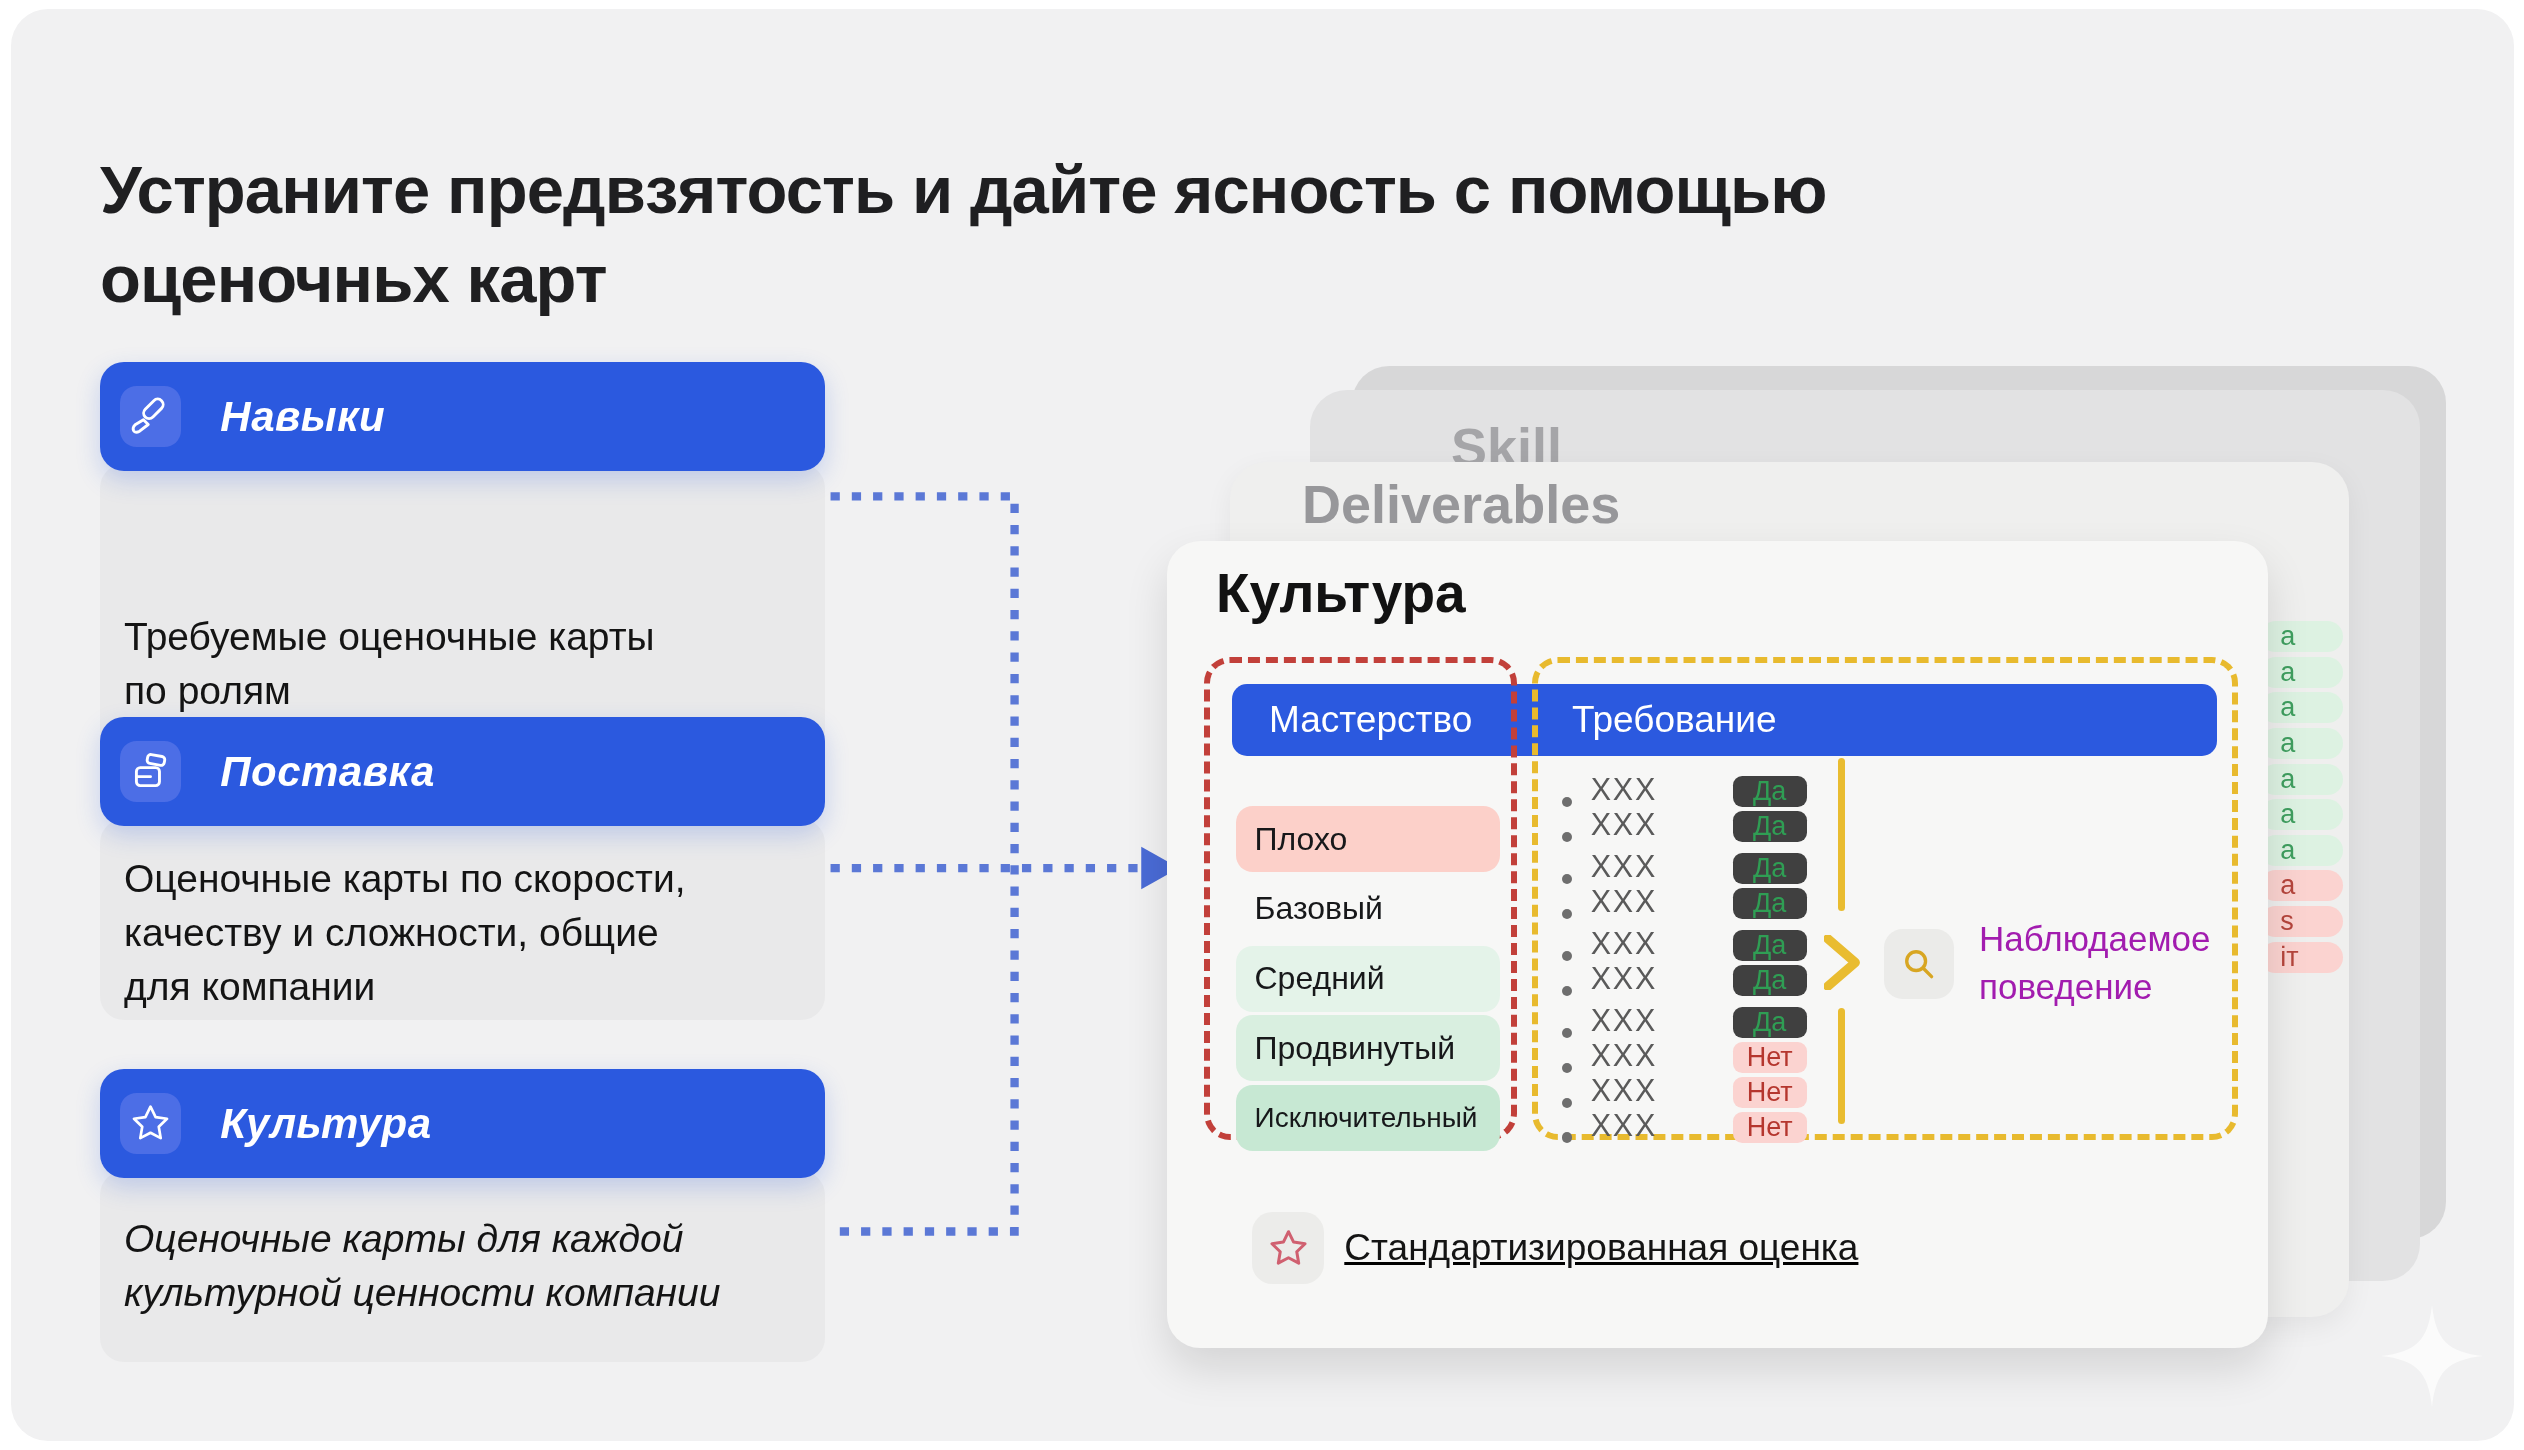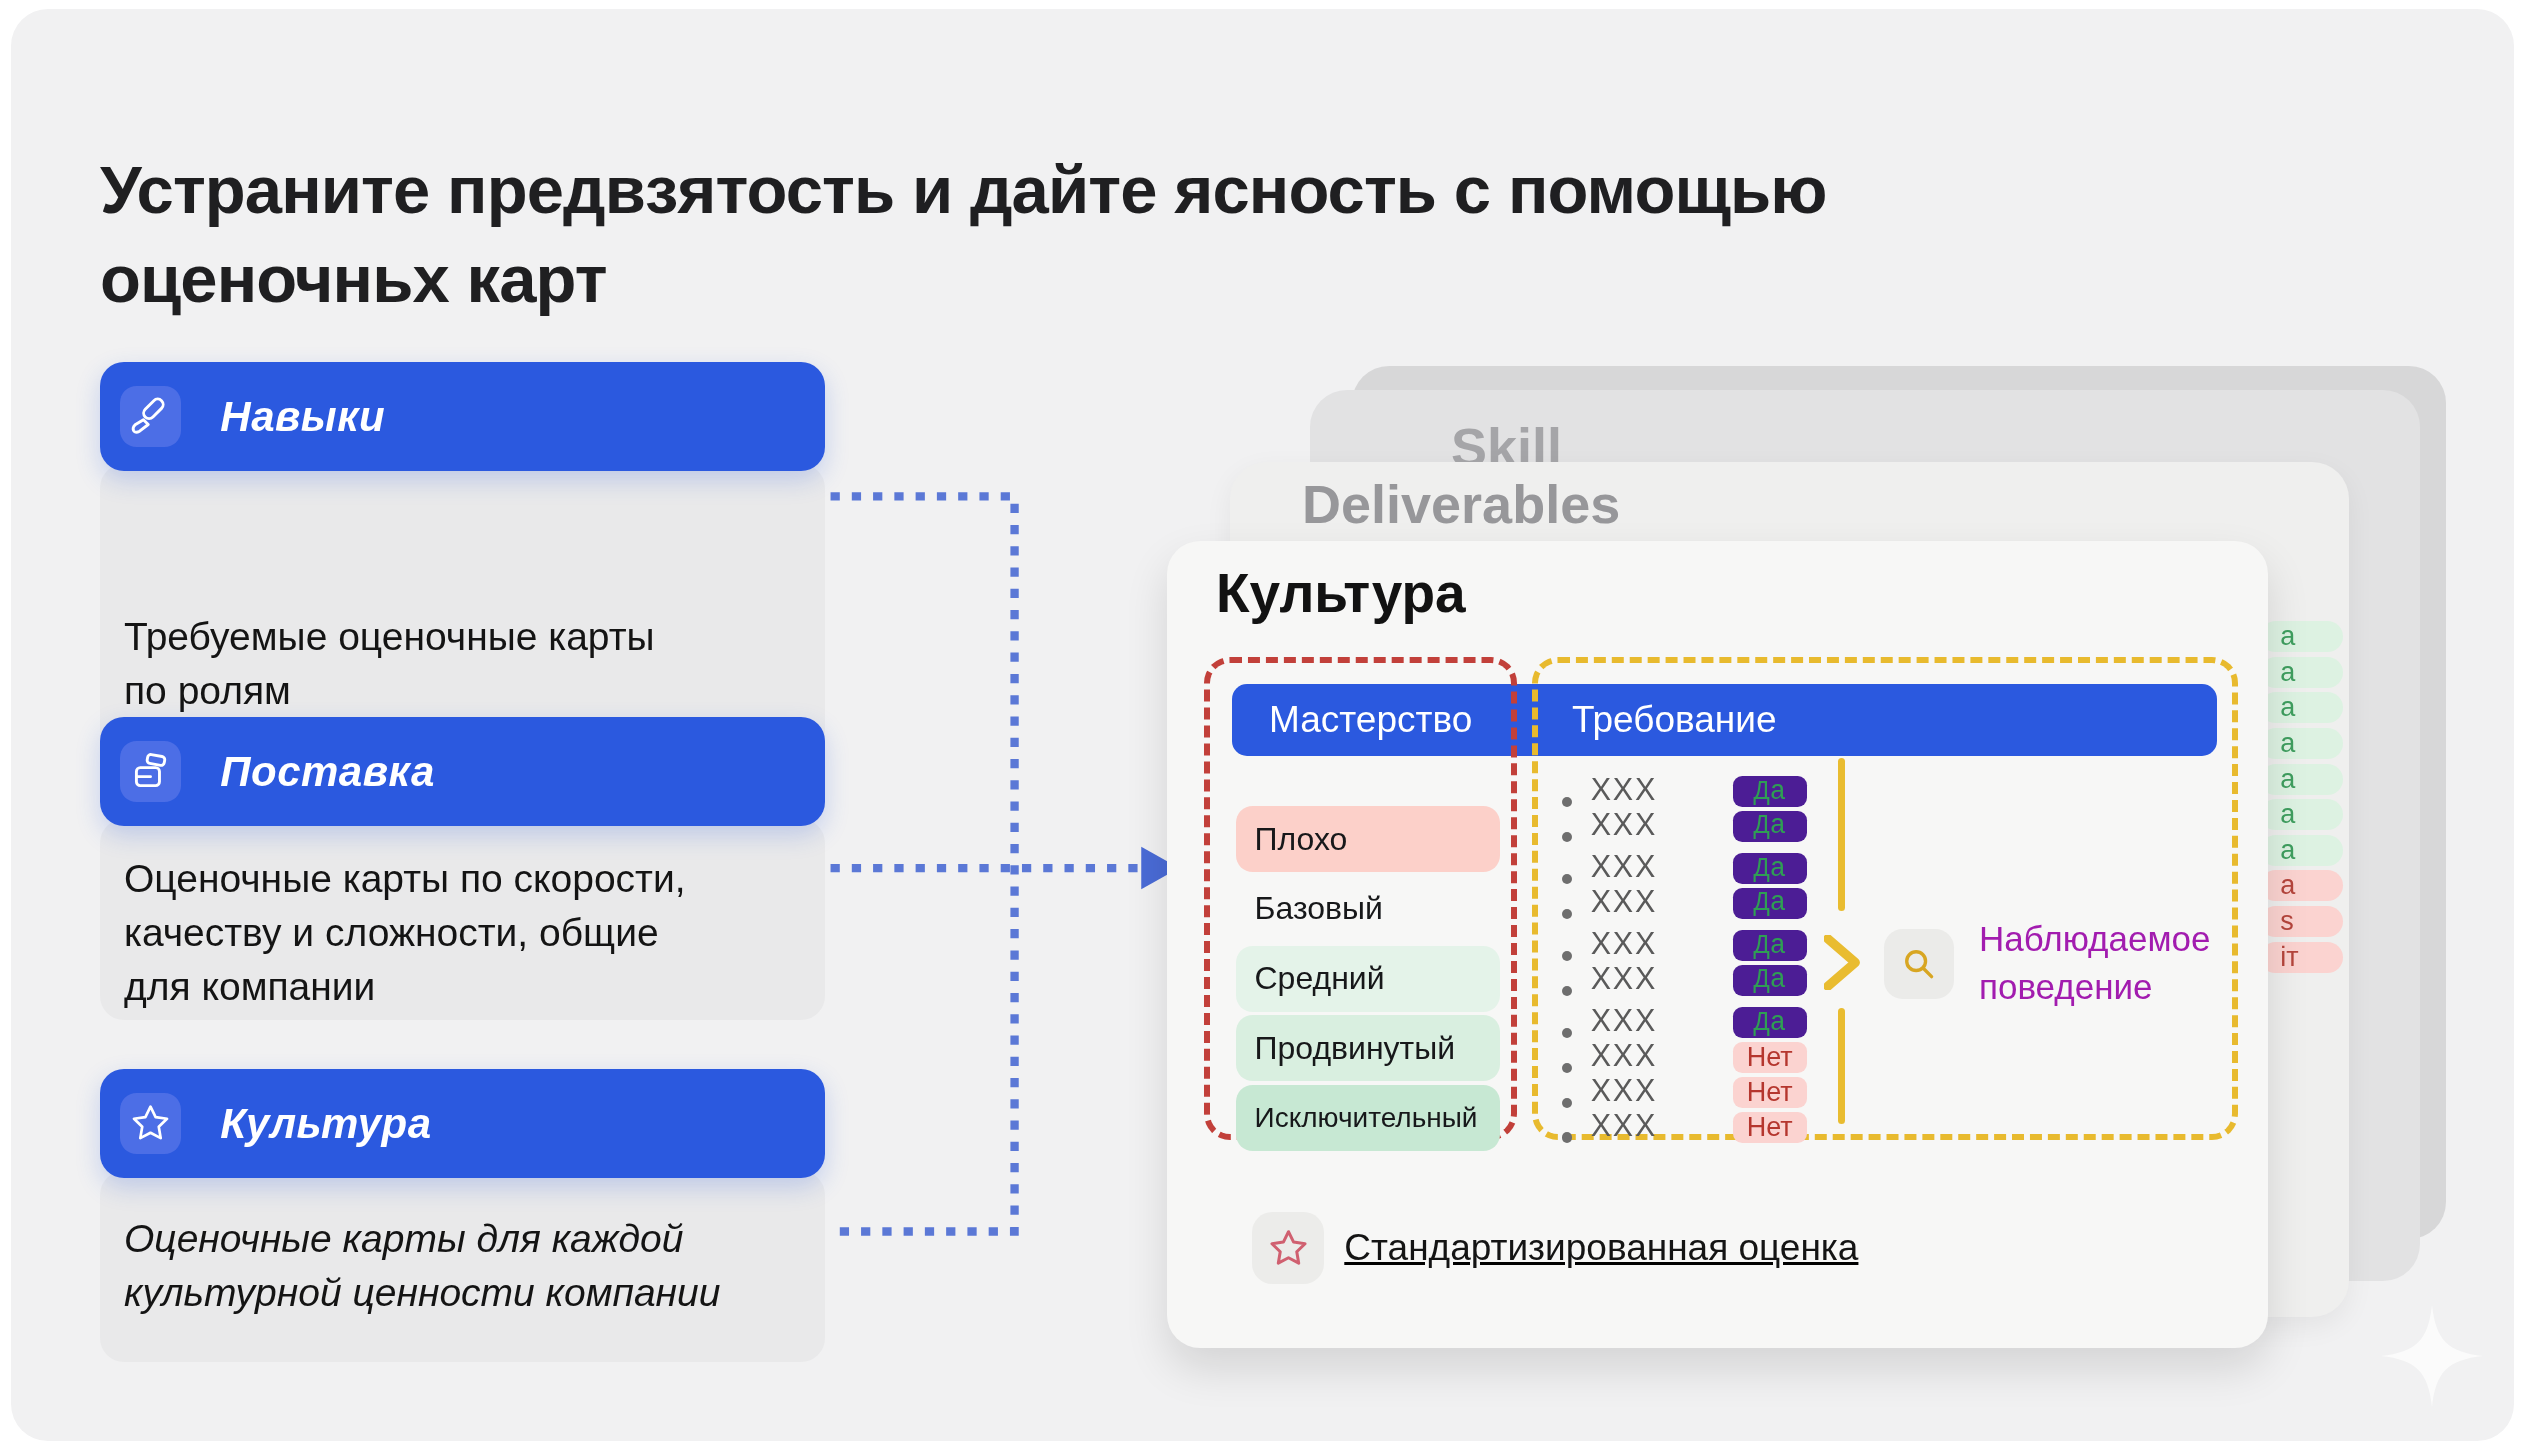--- a/index.html
+++ b/index.html
@@ -58,21 +58,21 @@
   .tone-mid{background:#e4f3e9;}
   .tone-adv{background:#d9efe0;}
   .tone-top{background:#c7e8d3;}
 
   .req-rows{position:absolute;left:395px;top:233px;display:flex;flex-direction:column;gap:1.8px;}
   .r-row{display:flex;align-items:flex-end;height:33px;}
   .r-row.grp{margin-top:7.4px;}
   .r-row .dot{width:10.2px;height:10.2px;border-radius:50%;background:#6e6e6e;margin-right:18.5px;flex:0 0 auto;}
   .r-row .xxx{width:109px;font-size:30.5px;color:#5a5a5a;letter-spacing:1.8px;}
   .verdict{width:74px;height:31px;border-radius:9.2px;margin-left:33px;display:flex;align-items:center;justify-content:center;font-size:27px;}
-  .verdict.yes{background:#4c1d95;color:#2f9e54;font-family:Liberation Mono, monospace;}
+  .verdict.yes{background:#404040;color:#2f9e54;}
   .verdict.no{background:#fbd3d0;color:#b5362e;}
 
   .yline{position:absolute;left:671px;width:7.4px;border-radius:3.7px;background:#e9bc30;}
   .yline1{top:217px;height:153px;}
   .yline2{top:467px;height:116px;}
   .chevron{position:absolute;left:657px;top:394px;}
   .mag-tile{position:absolute;left:717px;top:388px;width:70px;height:70px;border-radius:18.5px;background:#ebebe9;
     display:flex;align-items:center;justify-content:center;}
   .observed{position:absolute;left:812px;top:374px;font-size:35px;line-height:48px;color:#a21caf;white-space:pre-line;}
 

